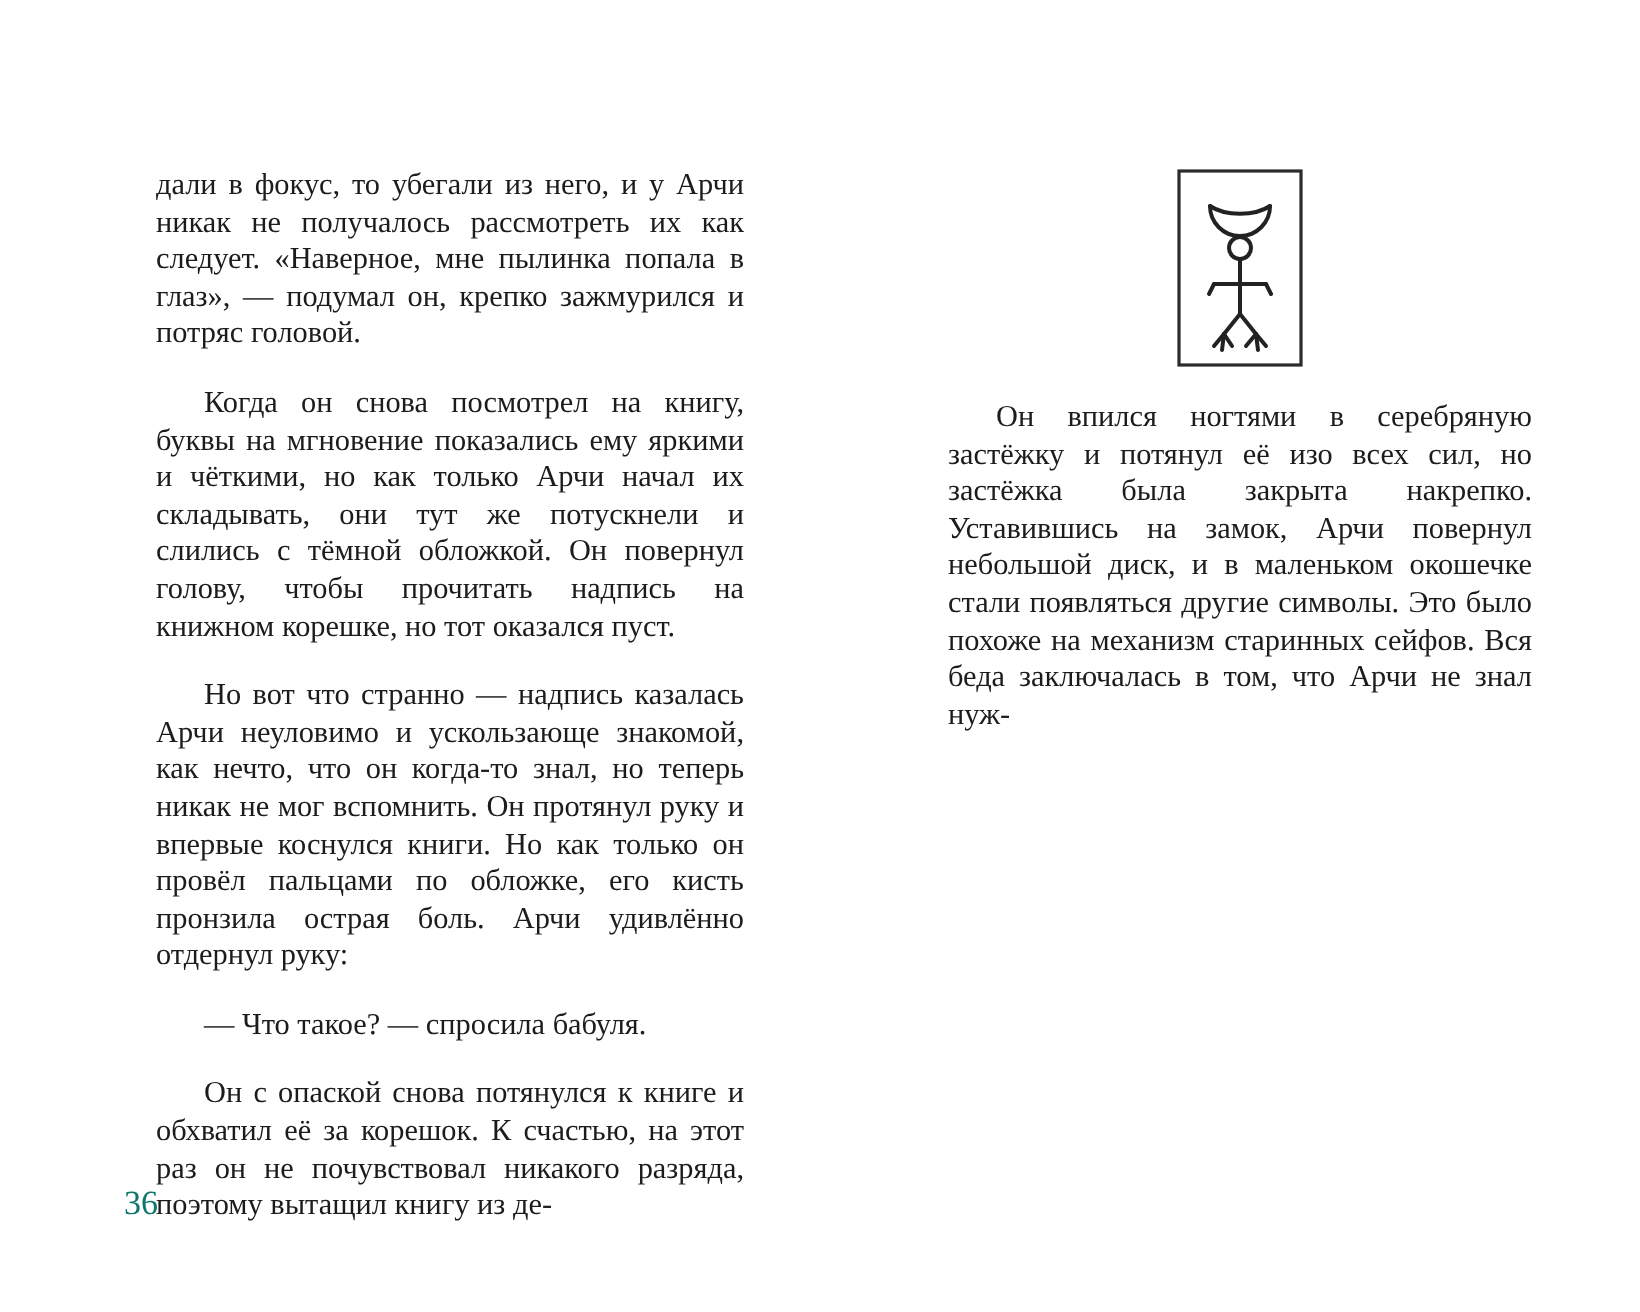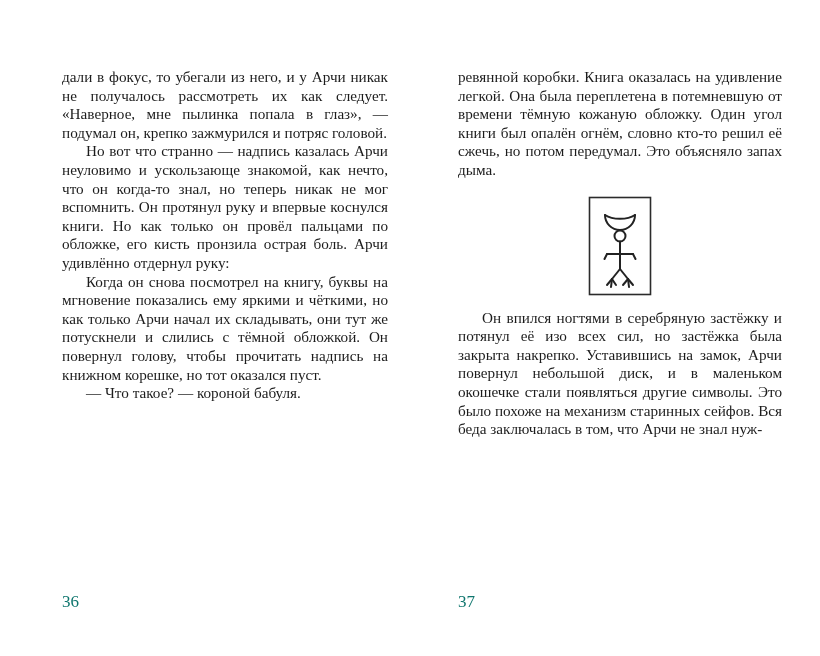--- a/index.html
+++ b/index.html
@@ -17,21 +17,21 @@
   }
   .page {
     position: absolute;
     top: 68px;
     height: 560px;
   }
   .page-left  { left: 62px;  width: 326px; }
   .page-right { left: 458px; width: 324px; }
 
   .page p {
-    margin: 0;
+    margin: 16px;
     font-size: 15.2px;
     line-height: 18.6px;
     text-align: justify;
     text-indent: 24px;
     hyphens: auto;
     -webkit-hyphens: auto;
   }
   .page p.continuation { text-indent: 0; }
 
   .page-number {
@@ -47,28 +47,28 @@
     width: 64px;
     margin: 16px auto 13px auto;
   }
   .illustration svg { display: block; }
 </style>
 </head>
 <body>
 
 <div class="page page-left">
   <p class="continuation">дали в фокус, то убегали из него, и у Арчи никак не получалось рассмотреть их как следует. «Наверное, мне пылинка попала в глаз», — подумал он, крепко зажмурился и потряс головой.</p>
+  <p>Когда он снова посмотрел на книгу, буквы на мгновение показались ему яркими и чёткими, но как только Арчи начал их складывать, они тут же потускнели и слились с тёмной обложкой. Он повернул голову, чтобы прочитать надпись на книжном корешке, но тот оказался пуст.</p>
   <p>Но вот что странно — надпись казалась Арчи неуловимо и ускользающе знакомой, как нечто, что он когда-то знал, но теперь никак не мог вспомнить. Он протянул руку и впервые коснулся книги. Но как только он провёл пальцами по обложке, его кисть пронзила острая боль. Арчи удивлённо отдернул руку:</p>
-  <p>Когда он снова посмотрел на книгу, буквы на мгновение показались ему яркими и чёткими, но как только Арчи начал их складывать, они тут же потускнели и слились с тёмной обложкой. Он повернул голову, чтобы прочитать надпись на книжном корешке, но тот оказался пуст.</p>
-  <p>— Что такое? — короной бабуля.</p>
+  <p>— Что такое? — спросила бабуля.</p>
+  <p>Он с опаской снова потянулся к книге и обхватил её за корешок. К счастью, на этот раз он не почувствовал никакого разряда, поэтому вытащил книгу из де-</p>
   <div class="page-number">36</div>
 </div>
 
 <div class="page page-right">
-  <p class="continuation">ревянной коробки. Книга оказалась на удивление легкой. Она была переплетена в потемневшую от времени тёмную кожаную обложку. Один угол книги был опалён огнём, словно кто-то решил её сжечь, но потом передумал. Это объясняло запах дыма.</p>
 
   <div class="illustration">
     <svg width="64" height="100" viewBox="0 0 64 100">
       <rect x="1.5" y="1.5" width="61" height="97" fill="#ffffff" stroke="#2b2b2b" stroke-width="1.6"></rect>
       <g fill="none" stroke="#222222" stroke-width="2" stroke-linecap="round">
 
         <path d="M17,19 A15,15 0 0 0 47,19"></path>
         <path d="M17,19 A19,10 0 0 0 47,19"></path>
 
         <circle cx="32" cy="40" r="5.5"></circle>
@@ -87,14 +87,13 @@
         <path d="M24,83 L28,89"></path>
 
         <path d="M40,83 L35,89"></path>
         <path d="M40,83 L41,91"></path>
         <path d="M40,83 L45,89"></path>
       </g>
     </svg>
   </div>
 
   <p>Он впился ногтями в серебряную застёжку и потянул её изо всех сил, но застёжка была закрыта накрепко. Уставившись на замок, Арчи повернул небольшой диск, и в маленьком окошечке стали появляться другие символы. Это было похоже на механизм старинных сейфов. Вся беда заключалась в том, что Арчи не знал нуж-</p>
-  <div class="page-number">37</div>
 </div>
 
 </body></html>

